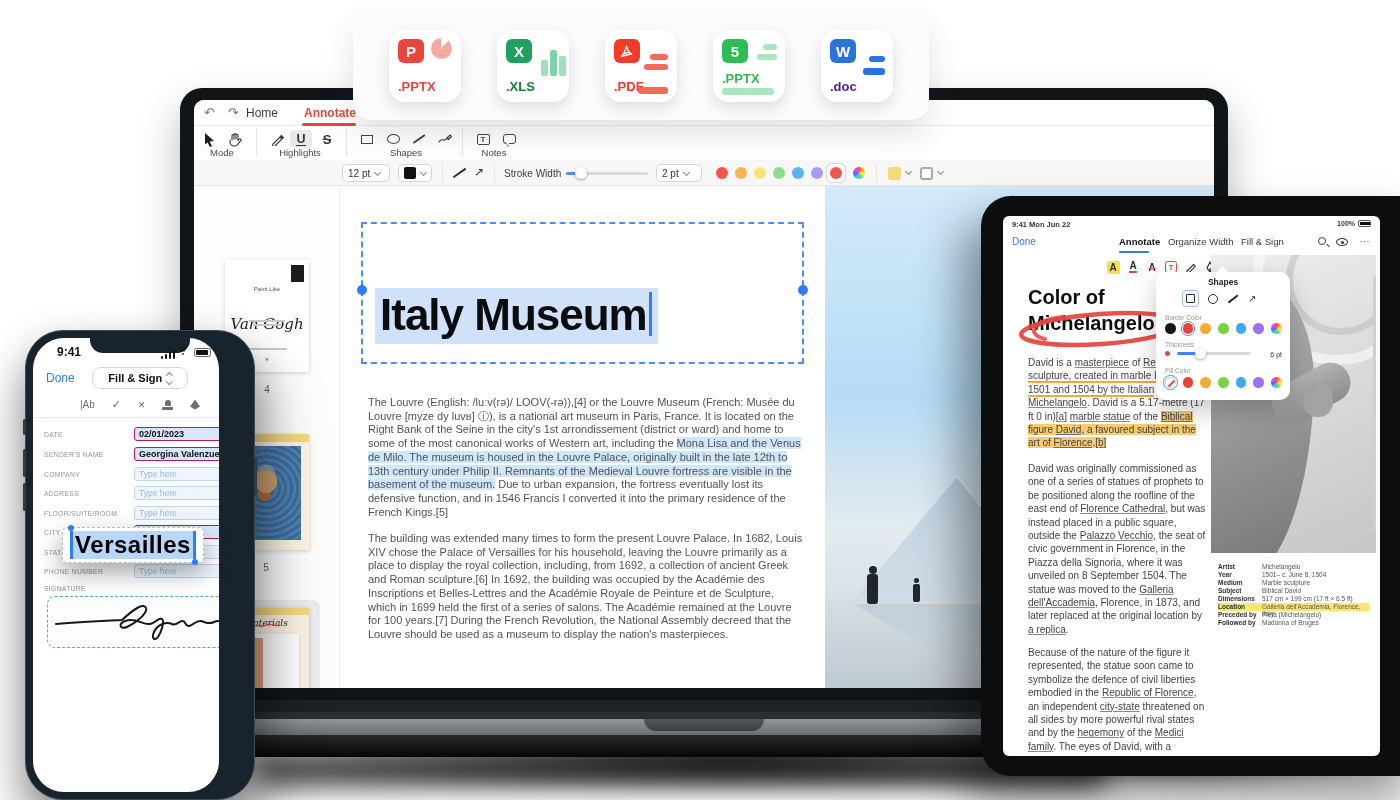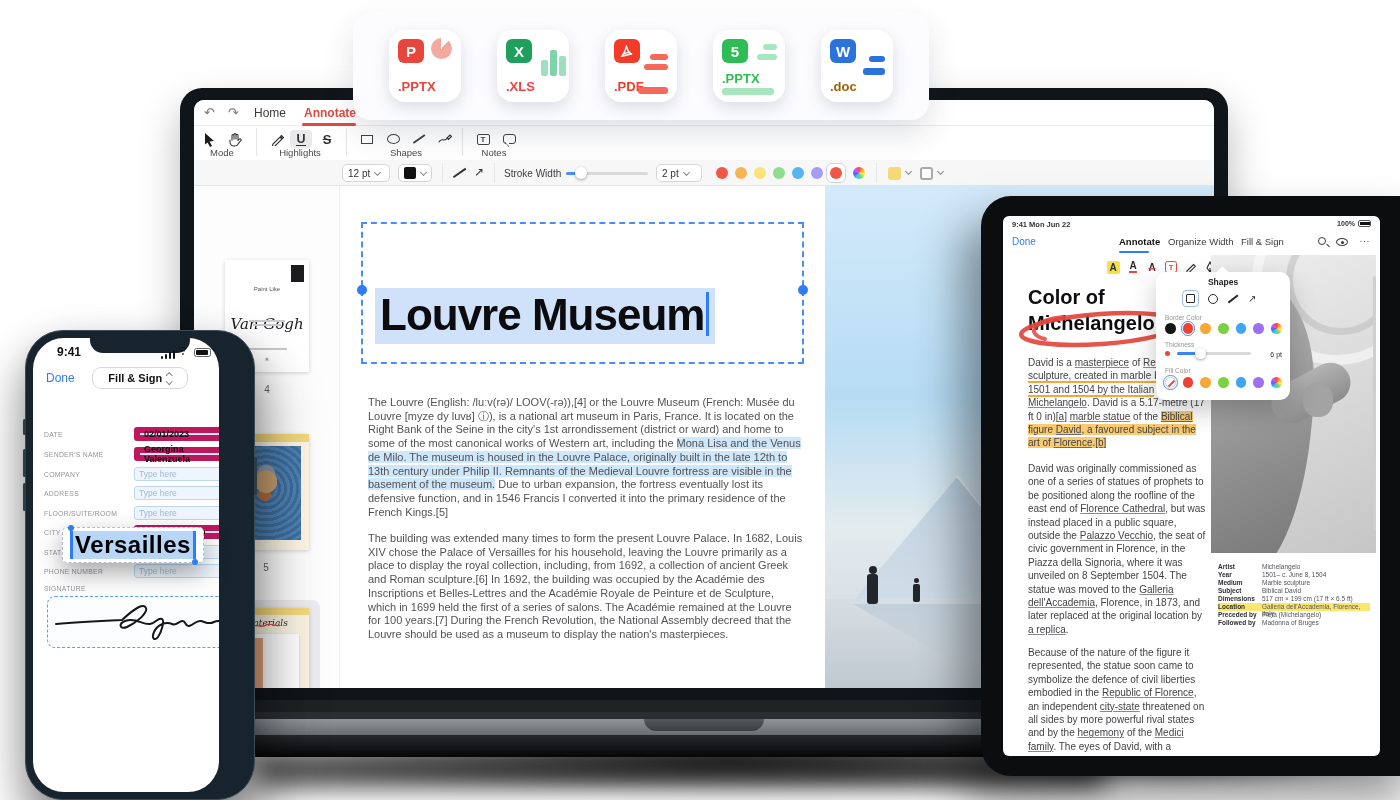--- a/index.html
+++ b/index.html
@@ -121,21 +121,21 @@
 .pmore{right:12px;top:5px;font-size:11px;color:#8e8e93;letter-spacing:1px;}
 .ptools{left:0;top:54px;width:214px;height:26px;border-bottom:1px solid #e9e9eb;display:flex;align-items:center;justify-content:center;gap:17px;color:#6d6d72;}
 .ptool-txt{font-size:10px;}
 .stamp-ic{position:relative;width:11px;height:10px;}
 .stamp-ic:before{content:"";position:absolute;left:2.5px;top:0;width:6px;height:6px;background:#6d6d72;border-radius:3px 3px 1px 1px;}
 .stamp-ic:after{content:"";position:absolute;left:0;bottom:0;width:11px;height:2.5px;background:#6d6d72;border-radius:1px;}
 .nib-ic{width:10px;height:10px;background:#6d6d72;clip-path:polygon(50% 0,100% 70%,50% 100%,0 70%);}
 .frow{left:0;width:214px;height:16px;display:flex;align-items:center;}
 .flabel{position:absolute;left:11px;font-size:6.8px;letter-spacing:.3px;color:#94949a;}
 .fbox{position:absolute;left:101px;width:95px;height:14.5px;border-radius:3px;display:flex;align-items:center;padding-left:4px;}
-.fbox.fill{background:#d7e7f9;border:6px solid #be185d;font-size:9px;font-weight:bold;color:#0e0e10;}
+.fbox.fill{background:#d7e7f9;border:1px solid #be185d;font-size:9px;font-weight:bold;color:#0e0e10;}
 .fbox.empty{background:#eef5fd;border:1px solid #bed7f2;font-size:8.5px;color:#9fb9da;}
 .sig-label{left:11px;top:247px;font-size:6.8px;letter-spacing:.3px;color:#94949a;}
 .sigbox{left:14px;top:258px;width:186px;height:52px;border:1.5px dashed #5b9ef0;border-radius:8px;background:#fcfdff;}
 
 #bubble{left:62px;top:527px;width:142px;height:36px;background:#fff;border:1.5px dashed #b9bcc4;border-radius:5px;box-shadow:0 10px 24px rgba(0,0,0,.35);z-index:9;display:flex;align-items:center;justify-content:center;}
 .selwrap{position:relative;background:#b8d7f8;padding:0 3px;}
 .btext{font-size:24px;font-weight:600;color:#000;letter-spacing:.5px;}
 .selbar{position:absolute;width:2.5px;height:100%;background:#2e7cf6;top:0;}
 .selbar .dot{position:absolute;width:6px;height:6px;border-radius:50%;background:#2e7cf6;left:-1.8px;}
 
@@ -218,21 +218,21 @@
   <div class="abs gshadow1"></div>
   <div class="abs gshadow2"></div>
   <div class="abs gshadow3"></div>
 
   <div class="abs" id="laptop">
     <div id="lcd">
 
       <div class="abs ltabbar">
         <span class="abs undoredo" style="left:10px;">↶</span>
         <span class="abs undoredo" style="left:34px;">↷</span>
-        <span class="abs ltab" style="left:60px;">Home</span>
+        <span class="abs ltab" style="left:52px;">Home</span>
         <span class="abs ltab red" style="left:110px;">Annotate</span>
         <span class="abs ltab faint" style="left:196px;">Convert</span>
         <span class="abs ltab faint" style="left:268px;">Pages</span>
         <div class="abs annot-underline"></div>
       </div>
 
       <div class="abs ltoolbar">
         <span class="abs tool-ic" style="left:4px;">
           <svg width="13" height="15" viewBox="0 0 13 15">
               <path d="M2 1 L11 9 L6.6 9.5 L9 14 L7 15 L4.6 10.4 L2 12.6 Z" fill="#1b1b1e"></path>
@@ -352,21 +352,21 @@
           <svg class="abs" style="left:28px;top:14px;" width="30" height="8" viewBox="0 0 30 8">
               <path d="M1 5 C6 1 10 7 15 3 C20 0 25 6 29 3" stroke="#d8453a" stroke-width="1.2" fill="none"></path>
             </svg>
         </div>
 
       </div>
 
       <div class="abs titlebox">
         <span class="handle" style="left:-6px;"></span>
         <span class="handle" style="right:-6px;"></span>
-        <div class="t2"><span>Louvre Museum</span><span class="caret"></span></div>
+        <div class="t2"><span>Italy Museum</span><span class="caret"></span></div>
       </div>
       <div class="abs lpara" style="top:296px;"><span>The Louvre (English: /luːv(rə)/ LOOV(-rə)),[4] or the Louvre Museum (French: Musée du Louvre [myze dy luvʁ] ⓘ), is a national art museum in Paris, France. It is located on the Right Bank of the Seine in the city's 1st arrondissement (district or ward) and home to some of the most canonical works of Western art, including the </span><span class="hlb">Mona Lisa and the Venus de Milo. The museum is housed in the Louvre Palace, originally built in the late 12th to 13th century under Philip II. Remnants of the Medieval Louvre fortress are visible in the basement of the museum.</span><span> Due to urban expansion, the fortress eventually lost its defensive function, and in 1546 Francis I converted it into the primary residence of the French Kings.[5]</span></div>
       <div class="abs lpara" style="top:432px;">The building was extended many times to form the present Louvre Palace. In 1682, Louis XIV chose the Palace of Versailles for his household, leaving the Louvre primarily as a place to display the royal collection, including, from 1692, a collection of ancient Greek and Roman sculpture.[6] In 1692, the building was occupied by the Académie des Inscriptions et Belles-Lettres and the Académie Royale de Peinture et de Sculpture, which in 1699 held the first of a series of salons. The Académie remained at the Louvre for 100 years.[7] During the French Revolution, the National Assembly decreed that the Louvre should be used as a museum to display the nation's masterpieces.</div>
 
       <div class="abs photo">
         <div class="pyr"></div>
         <div class="pyr-edge"></div>
         <div class="pground"></div>
         <span class="person" style="left:42px;top:388px;width:11px;height:30px;border-radius:3px;"></span>
         <span class="head" style="left:44px;top:380px;width:8px;height:8px;"></span>
@@ -386,21 +386,21 @@
     <div class="tile">
       <span class="tsq" style="background:#e8453c;">P</span>
       <span class="pie"></span>
       <span class="text" style="color:#e8453c;">.PPTX</span>
     </div>
     <div class="tile">
       <span class="tsq" style="background:#1fa05e;">X</span>
       <span class="vbar" style="left:44px;width:7px;height:16px;background:#9fdfc0;"></span>
       <span class="vbar" style="left:53px;width:7px;height:26px;background:#7ed3ab;"></span>
       <span class="vbar" style="left:62px;width:7px;height:20px;background:#9fdfc0;"></span>
-      <span class="text" style="color:#ef4444;">.XLS</span>
+      <span class="text" style="color:#15803d;">.XLS</span>
     </div>
     <div class="tile">
       <span class="tsq" style="background:#f43b2a;">
         <svg width="14" height="13" viewBox="0 0 14 13">
             <path d="M2 11 C5 7 6 3 6.5 1.5 C7 3.5 8.5 8 12 9 C9 9.5 5 10.5 2 11 Z M4.5 8.5 C6.5 7.5 8.5 7.5 10 8" fill="none" stroke="#fff" stroke-width="1.4" stroke-linecap="round"></path>
           </svg>
       </span>
       <span class="hbar" style="right:9px;top:24px;width:18px;height:6px;background:#f4695a;"></span>
       <span class="hbar" style="right:9px;top:34px;width:24px;height:6px;background:#f4695a;"></span>
       <span class="hbar" style="right:9px;bottom:8px;width:30px;height:7px;background:#f4695a;"></span>
@@ -410,21 +410,21 @@
       <span class="tsq" style="background:#2ebd54;">5</span>
       <span class="hbar" style="right:8px;top:14px;width:14px;height:6px;background:#a8e6c0;"></span>
       <span class="hbar" style="right:8px;top:24px;width:20px;height:6px;background:#a8e6c0;"></span>
       <span class="hbar" style="left:9px;bottom:7px;width:52px;height:7px;background:#a8e6c0;"></span>
       <span class="text" style="color:#2ebd54;bottom:16px;">.PPTX</span>
     </div>
     <div class="tile">
       <span class="tsq" style="background:#2b72dd;">W</span>
       <span class="hbar" style="right:8px;top:26px;width:16px;height:6px;background:#2b72dd;"></span>
       <span class="hbar" style="right:8px;top:38px;width:22px;height:7px;background:#2b72dd;"></span>
-      <span class="text" style="color:#a16207;">.doc</span>
+      <span class="text" style="color:#4c1d95;">.doc</span>
     </div>
   </div>
 
   <div class="abs" id="phone">
     <span class="pbtn" style="left:-3px;top:88px;width:3px;height:16px;"></span>
     <span class="pbtn" style="left:-3px;top:118px;width:3px;height:28px;"></span>
     <span class="pbtn" style="left:-3px;top:152px;width:3px;height:28px;"></span>
     <span class="pbtn" style="right:-3px;top:126px;width:3px;height:38px;"></span>
     <div id="pscreen">
       <div class="abs notch"></div>
@@ -449,20 +449,27 @@
         <span class="abs ppill">
           <span>Fill &amp; Sign</span>
           <span class="updown">
               <span class="chev-u"></span>
               <span class="chev-dn"></span>
             </span>
         </span>
         <span class="abs pmore">···</span>
       </div>
 
+      <div class="abs ptools">
+        <span class="ptool-txt">|Ab</span>
+        <span style="font-size:11px;">✓</span>
+        <span style="font-size:12px;">×</span>
+        <span class="stamp-ic"></span>
+        <span class="nib-ic"></span>
+      </div>
 
       <div class="abs frow" style="top:88px;">
         <span class="flabel">DATE</span>
         <span class="fbox fill">02/01/2023</span>
       </div>
       <div class="abs frow" style="top:108px;">
         <span class="flabel">SENDER'S NAME</span>
         <span class="fbox fill">Georgina Valenzuela</span>
       </div>
       <div class="abs frow" style="top:128px;">

